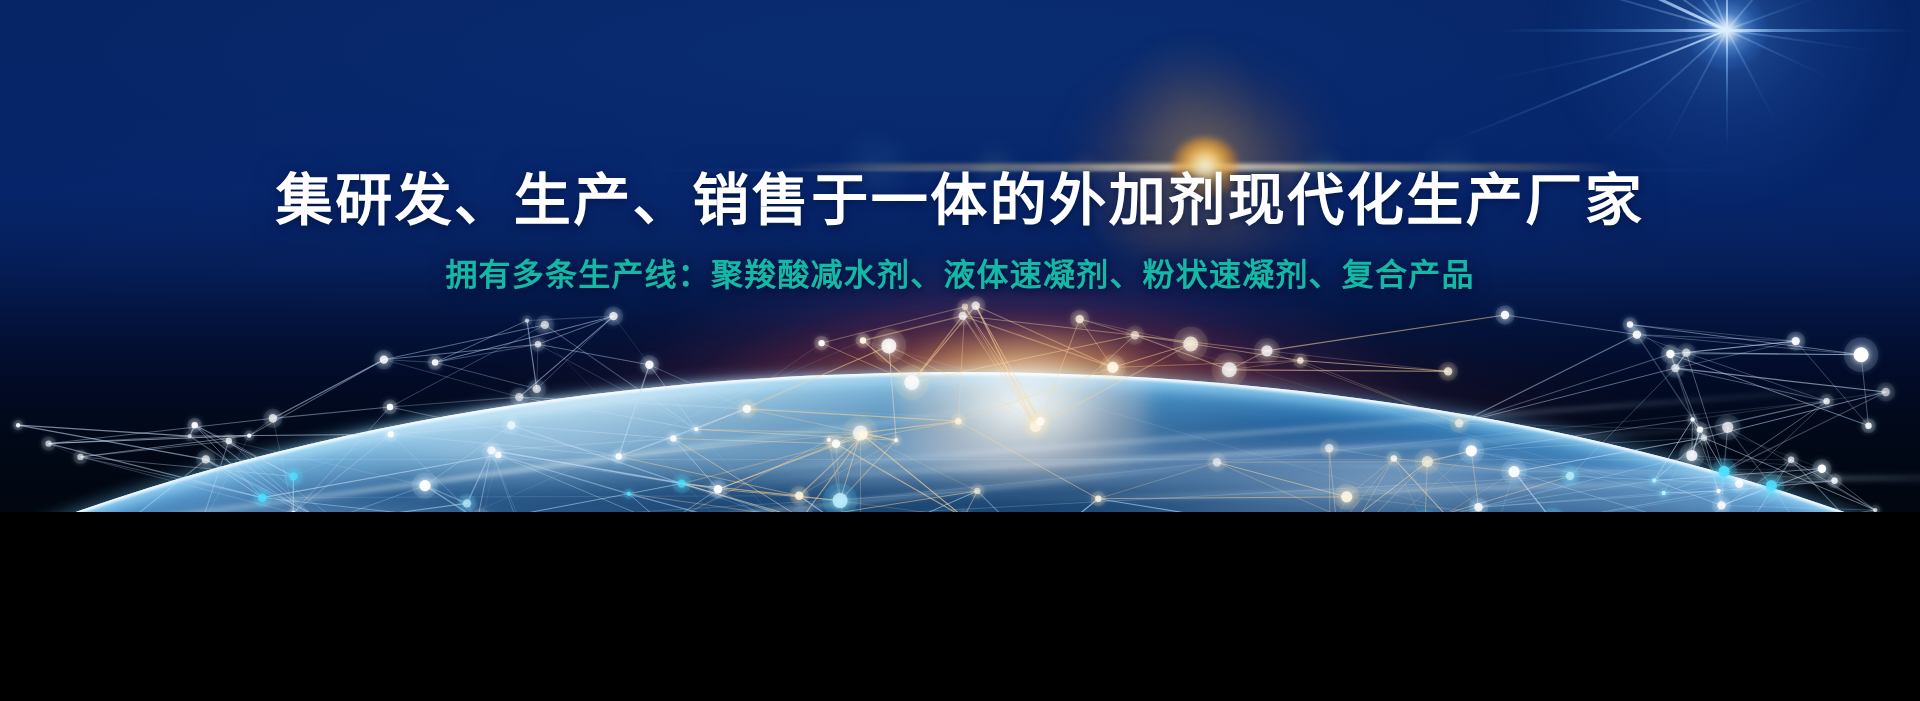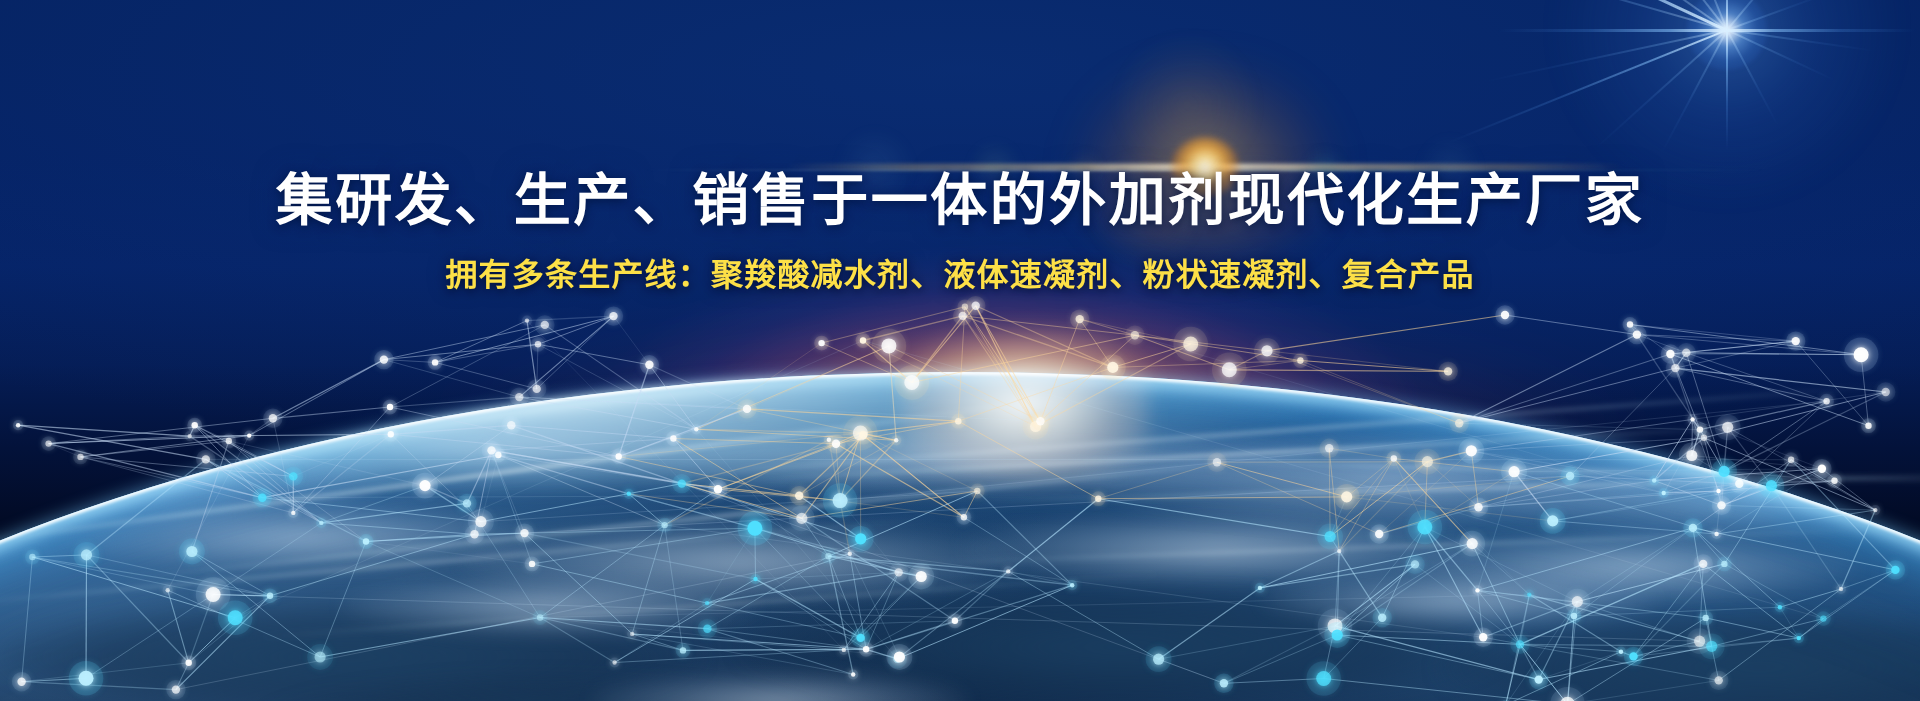--- a/index.html
+++ b/index.html
@@ -4,21 +4,21 @@
 <title>Banner</title>
 <style>
   html, body {
     margin: 0;
     padding: 0;
     background: #000;
   }
   #stage {
     position: relative;
     width: 1920px;
-    height: 701px;
+    height: 512px;
     overflow: hidden;
     font-family: Liberation Serif, serif;
     background: #021a5c;
   }
 
   
   .layer { position: absolute; inset: 0; }
 
   .sky {
     background:
@@ -295,21 +295,21 @@
     text-shadow:
       0 2px 10px rgba(0,16,56,0.75),
       0 0 26px rgba(10,40,110,0.55);
     white-space: nowrap;
   }
   .subline {
     margin: 22px 0 0 0;
     font-size: 32px;
     line-height: 1.2;
     font-weight: 700;
-    color: #fde047;
+    color: #14b8a6;
     letter-spacing: 1.2px;
     text-shadow:
       0 2px 9px rgba(0,10,40,0.80),
       0 0 20px rgba(20,30,80,0.45);
     white-space: nowrap;
   }
 </style>
 </head>
 <body>
 

